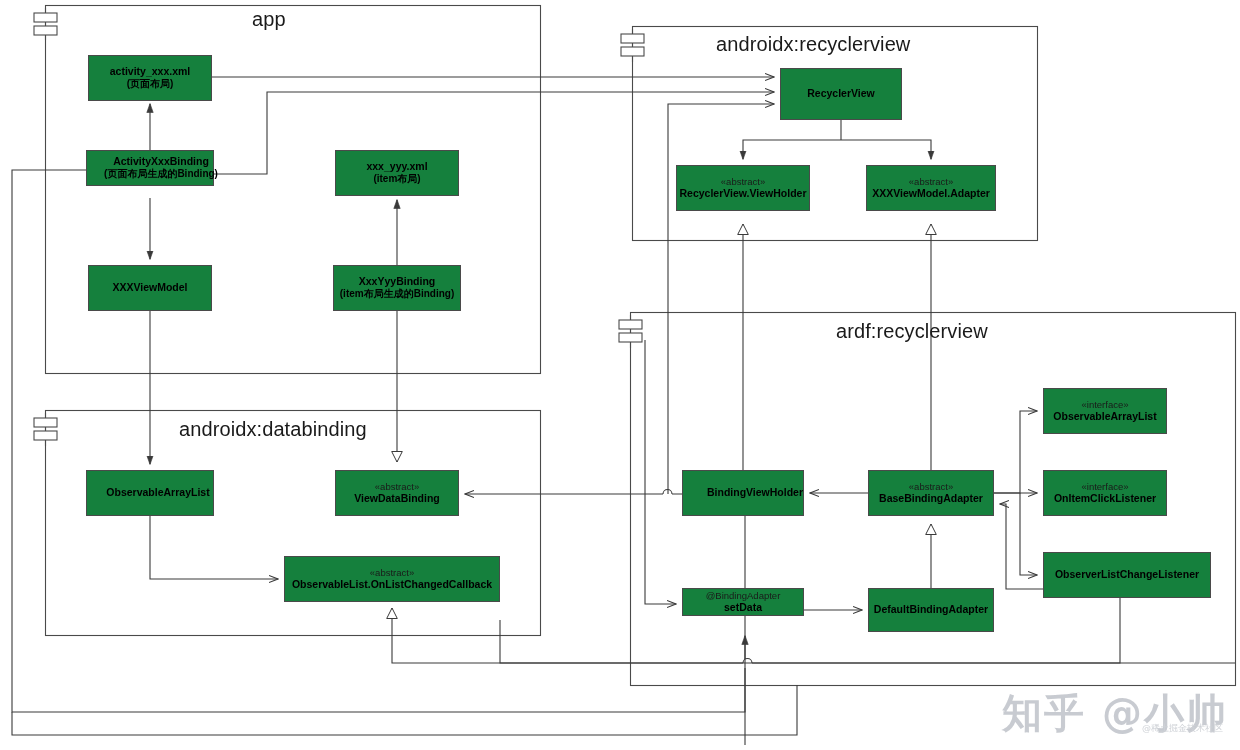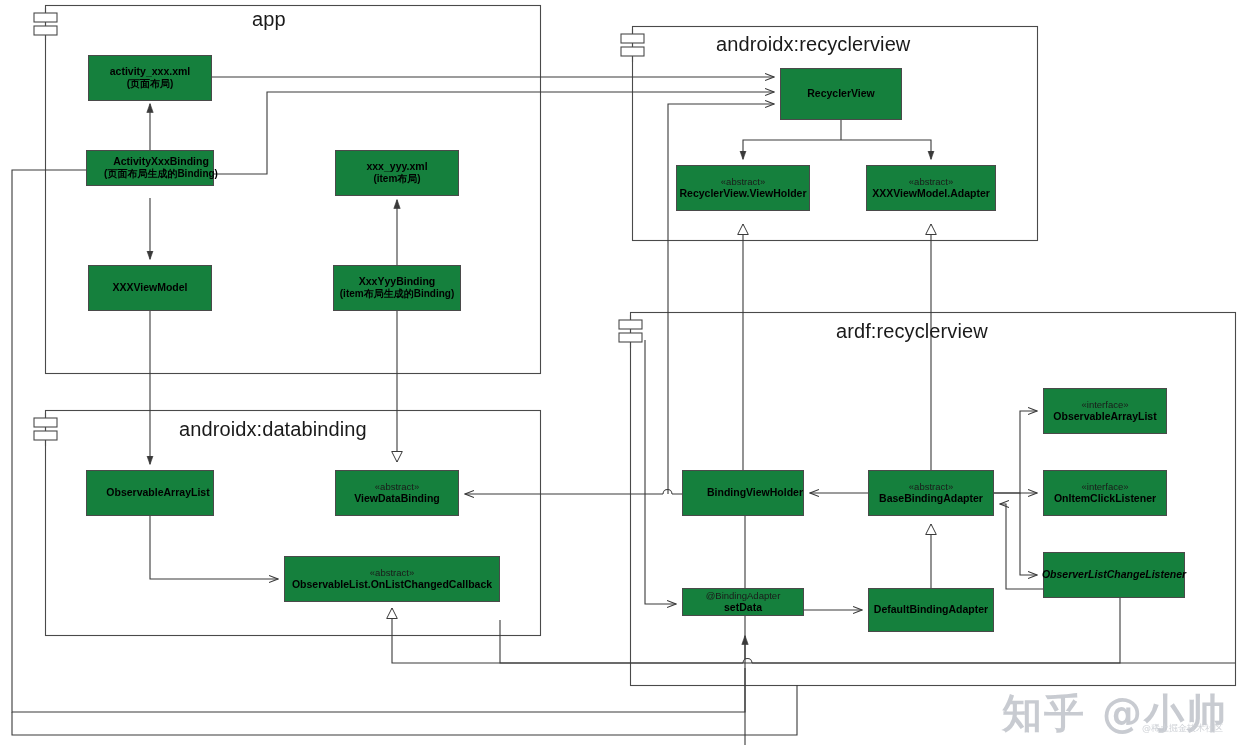--- a/index.html
+++ b/index.html
@@ -279,21 +279,21 @@
 <div class="node" style="left:1043px;top:388px;width:124px;height:46px;">
   <div class="ster">«interface»</div>
   <div class="nm">ObservableArrayList</div>
 </div>
 
 <div class="node" style="left:1043px;top:470px;width:124px;height:46px;">
   <div class="ster">«interface»</div>
   <div class="nm">OnItemClickListener</div>
 </div>
 
-<div class="node" style="left:1043px;top:552px;width:142px;height:46px;font-style:italic;">
+<div class="node" style="left:1043px;top:552px;width:168px;height:46px;">
   <div class="nm">ObserverListChangeListener</div>
 </div>
 
 <div class="node" style="left:682px;top:588px;width:122px;height:28px;">
   <div class="ster">@BindingAdapter</div>
   <div class="nm">setData</div>
 </div>
 
 <div class="node" style="left:868px;top:588px;width:126px;height:44px;">
   <div class="nm">DefaultBindingAdapter</div>

